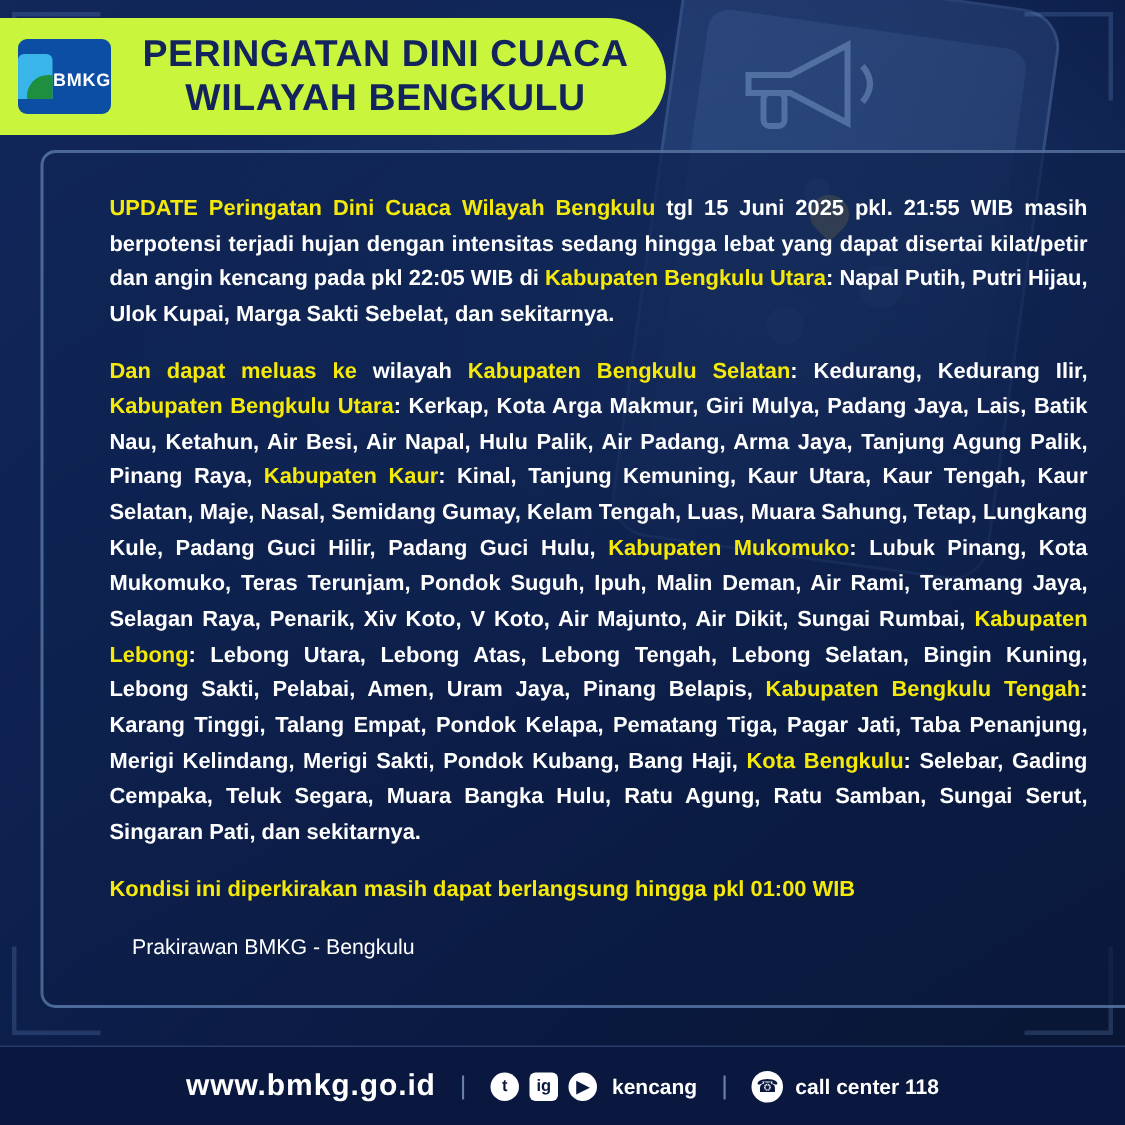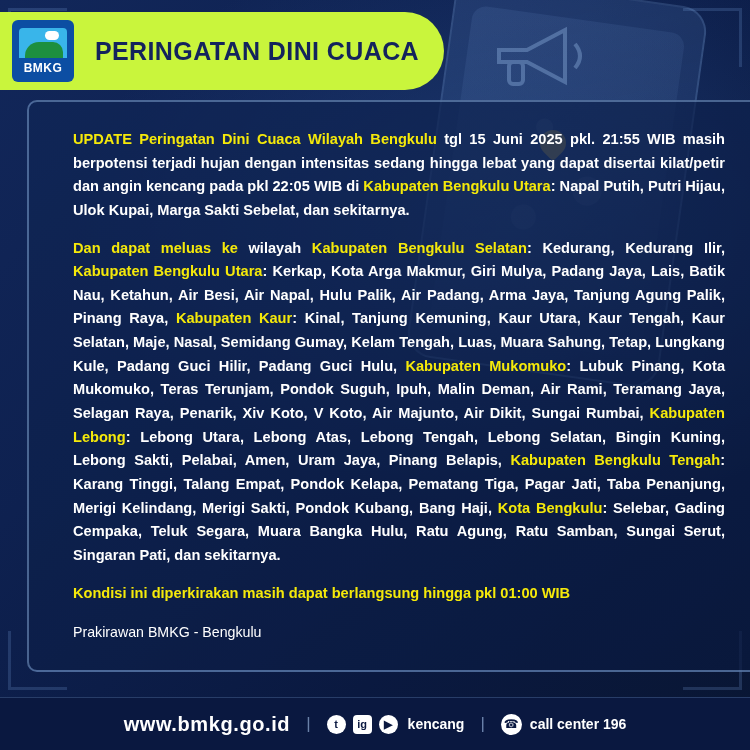--- a/index.html
+++ b/index.html
@@ -90,27 +90,27 @@
     width: 444px;
     height: 78px;
     background: #c9f53c;
     border-top-right-radius: 39px;
     border-bottom-right-radius: 39px;
     display: flex;
     align-items: center;
   }
   .logo {
     width: 62px;
-    height: 62px;
+    height: 50px;
     margin-left: 12px;
     margin-right: 10px;
     border-radius: 6px;
     background: #0c4ea3;
     display: flex;
-    flex-direction: column;
+    flex-direction: row;
     align-items: center;
     justify-content: center;
     flex: none;
     position: relative;
     overflow: hidden;
   }
   .logo .sky {
     width: 48px;
     height: 30px;
     background: #39b5ea;
@@ -172,21 +172,21 @@
   .body-text {
     color: #ffffff;
     font-size: 14.6px;
     line-height: 1.62;
     text-align: justify;
     font-weight: bold;
     font-family: "Liberation Sans", sans-serif;
   }
   .hl { color: #f5e90a; }
   .para { margin: 0 0 14px 0; }
-  .para-last { margin: 0; }
+  .para-last { margin: 15px; }
   .sig {
     color: #ffffff;
     font-weight: normal;
     font-size: 14.2px;
     margin-top: 16px;
   }
   .kondisi {
     color: #f5e90a;
     margin-top: 4px;
   }
@@ -280,20 +280,21 @@
   <div class="corner-bl"></div>
   <div class="corner-br"></div>
 
   <div class="header-band">
     <div class="logo">
       <div class="sky"></div>
       <div class="logo-text">BMKG</div>
     </div>
     <div class="header-titles">
       <div class="line">PERINGATAN DINI CUACA</div>
+      <div class="line">WILAYAH BENGKULU</div>
     </div>
   </div>
 
   <div class="card">
     <div class="body-text">
 
       <p class="para"><span class="hl">UPDATE Peringatan Dini Cuaca Wilayah Bengkulu</span><span> tgl 15 Juni 2025 pkl. 21:55 WIB masih berpotensi terjadi hujan dengan intensitas sedang hingga lebat yang dapat disertai kilat/petir dan angin kencang pada pkl 22:05 WIB di </span><span class="hl">Kabupaten Bengkulu Utara</span><span>: Napal Putih, Putri Hijau, Ulok Kupai, Marga Sakti Sebelat, dan sekitarnya.</span></p>
 
       <p class="para"><span class="hl">Dan dapat meluas ke</span><span> wilayah </span><span class="hl">Kabupaten Bengkulu Selatan</span><span>: Kedurang, Kedurang Ilir, </span><span class="hl">Kabupaten Bengkulu Utara</span><span>: Kerkap, Kota Arga Makmur, Giri Mulya, Padang Jaya, Lais, Batik Nau, Ketahun, Air Besi, Air Napal, Hulu Palik, Air Padang, Arma Jaya, Tanjung Agung Palik, Pinang Raya, </span><span class="hl">Kabupaten Kaur</span><span>: Kinal, Tanjung Kemuning, Kaur Utara, Kaur Tengah, Kaur Selatan, Maje, Nasal, Semidang Gumay, Kelam Tengah, Luas, Muara Sahung, Tetap, Lungkang Kule, Padang Guci Hilir, Padang Guci Hulu, </span><span class="hl">Kabupaten Mukomuko</span><span>: Lubuk Pinang, Kota Mukomuko, Teras Terunjam, Pondok Suguh, Ipuh, Malin Deman, Air Rami, Teramang Jaya, Selagan Raya, Penarik, Xiv Koto, V Koto, Air Majunto, Air Dikit, Sungai Rumbai, </span><span class="hl">Kabupaten Lebong</span><span>: Lebong Utara, Lebong Atas, Lebong Tengah, Lebong Selatan, Bingin Kuning, Lebong Sakti, Pelabai, Amen, Uram Jaya, Pinang Belapis, </span><span class="hl">Kabupaten Bengkulu Tengah</span><span>: Karang Tinggi, Talang Empat, Pondok Kelapa, Pematang Tiga, Pagar Jati, Taba Penanjung, Merigi Kelindang, Merigi Sakti, Pondok Kubang, Bang Haji, </span><span class="hl">Kota Bengkulu</span><span>: Selebar, Gading Cempaka, Teluk Segara, Muara Bangka Hulu, Ratu Agung, Ratu Samban, Sungai Serut, Singaran Pati, dan sekitarnya.</span></p>
 
@@ -308,17 +309,17 @@
     <span class="divider">|</span>
     <span class="social">
       <span class="sicon circle">t</span>
       <span class="sicon">ig</span>
       <span class="sicon circle">▶</span>
       <span class="social-label">kencang</span>
     </span>
     <span class="divider">|</span>
     <span class="callcenter">
       <span class="phone">☎</span>
-      <span class="cc-text">call center 196</span>
+      <span class="cc-text">call center 118</span>
     </span>
   </div>
 
 </div>
 
 </body></html>

